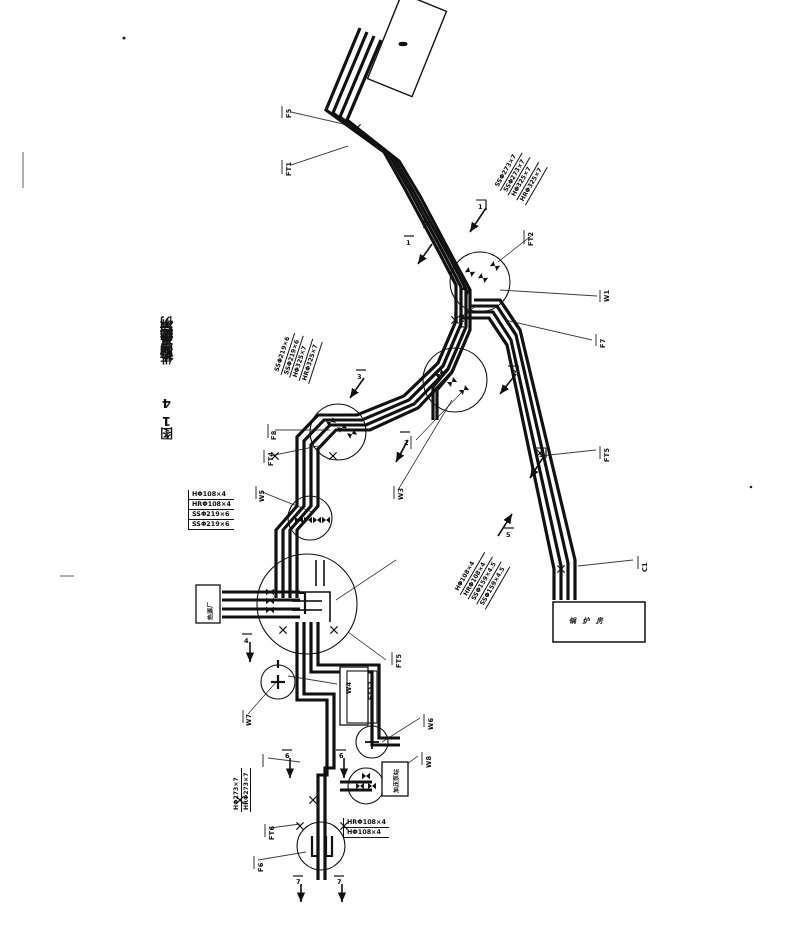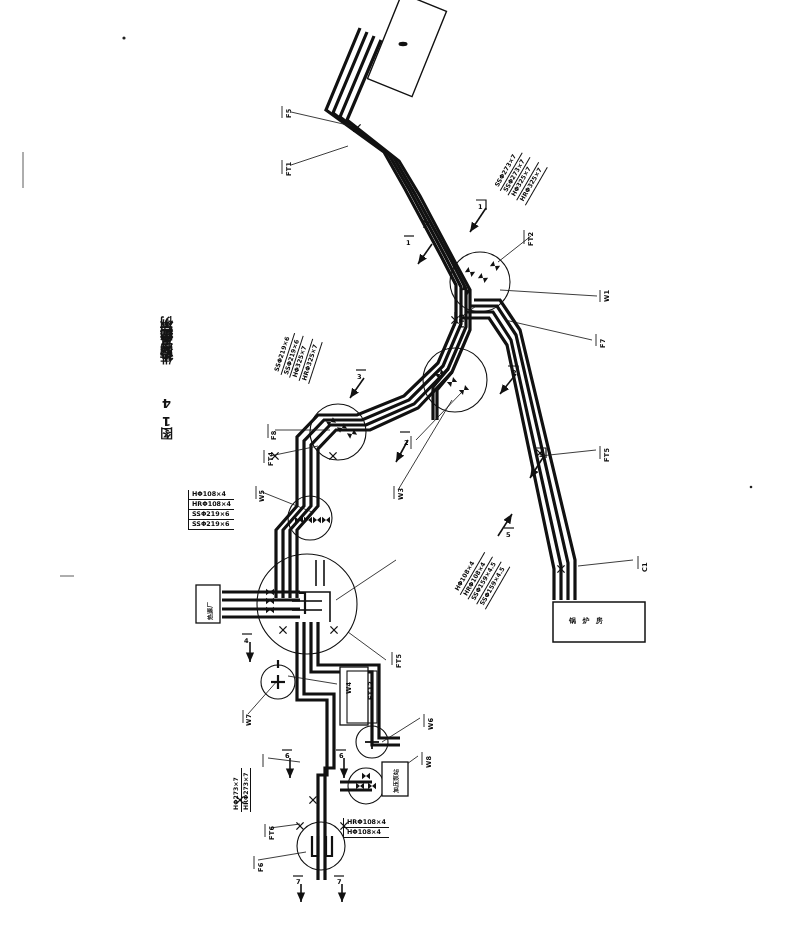--- a/index.html
+++ b/index.html
@@ -410,17 +410,17 @@
   <div class="lbl" style="left:244px;top:638px;">4</div>
   <div class="lbl" style="left:506px;top:532px;">5</div>
   <div class="lbl" style="left:539px;top:452px;">5</div>
   <div class="lbl" style="left:285px;top:753px;">6</div>
   <div class="lbl" style="left:339px;top:753px;">6</div>
   <div class="lbl" style="left:296px;top:879px;">7</div>
   <div class="lbl" style="left:337px;top:879px;">7</div>
   <div class="lbl" style="left:404px;top:440px;">2</div>
   <div class="lbl" style="left:406px;top:240px;">1</div>
 
-  <div class="boxtext" style="left:569px;top:616px;letter-spacing:2px;">锅 炉 房</div>
+  <div class="boxtext" style="left:569px;top:616px;letter-spacing:2px;font-style:italic;">锅 炉 房</div>
   <div class="boxtext rot" style="left:206px;top:620px;transform:rotate(-90deg);font-size:6px;">热源厂</div>
   <div class="boxtext rot" style="left:392px;top:793px;transform:rotate(-90deg);font-size:6px;">加压泵站</div>
 
 </div>
 
 </body></html>

